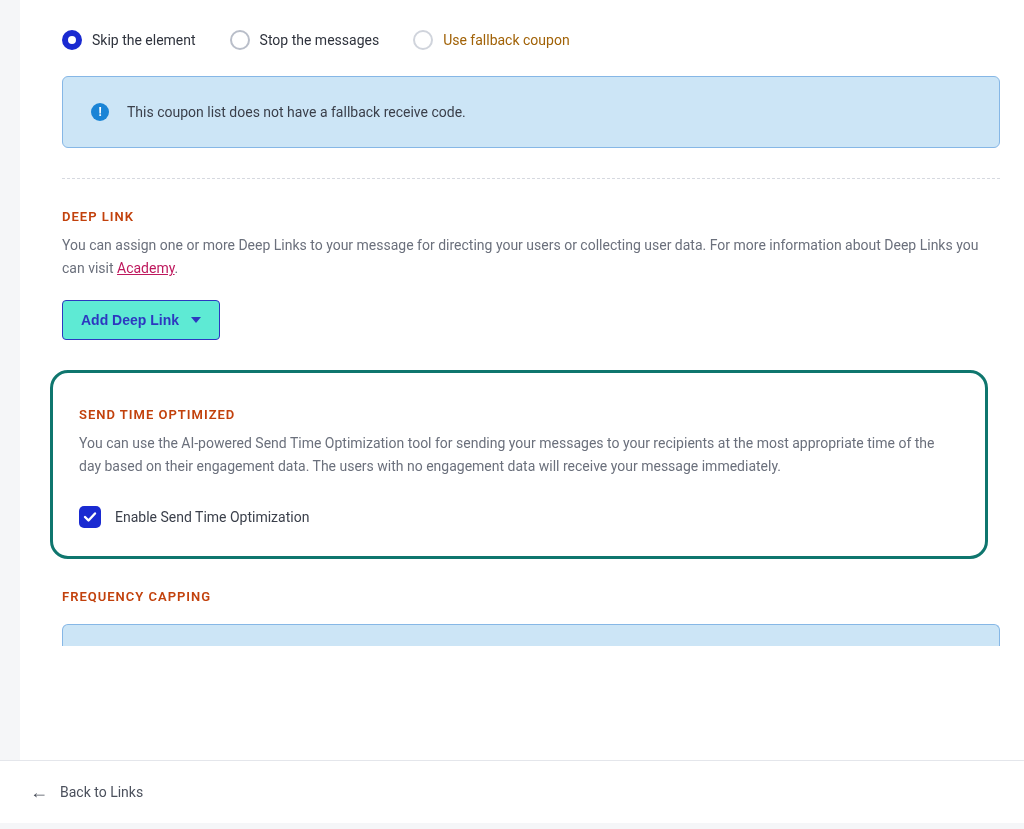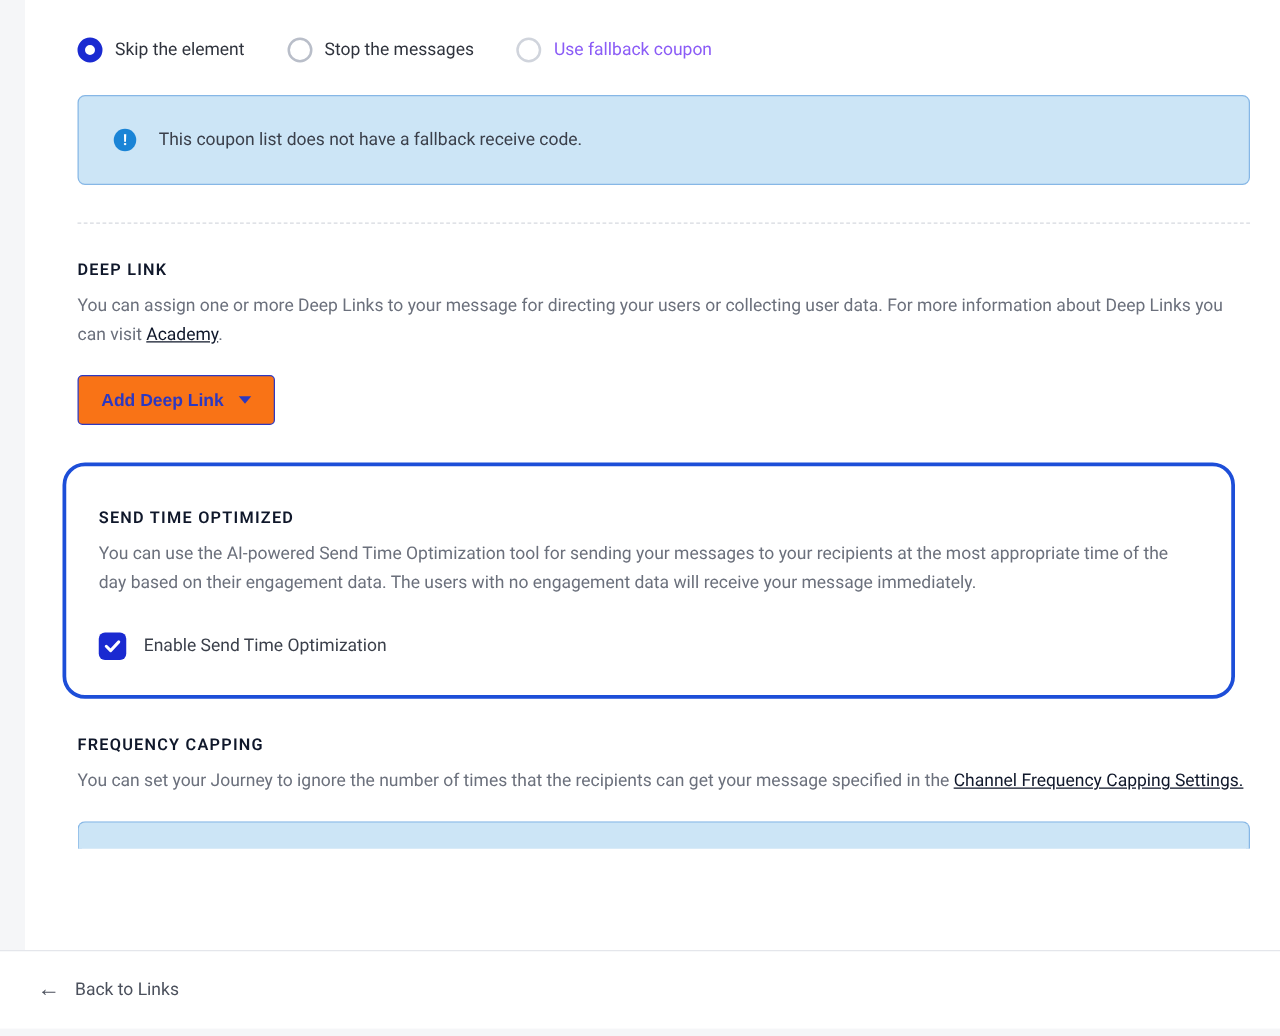--- a/index.html
+++ b/index.html
@@ -43,21 +43,21 @@
   .radio-circle.selected {
     border-color: #1a2ad1;
     border-width: 6px;
   }
   .radio-circle.disabled {
     border-color: #d0d4dc;
   }
   .radio-label {
     color: #2f333d;
   }
-  .radio-label.disabled { color: #8b5cf6; text-align: right; }
+  .radio-label.disabled { color: #a16207; text-align: right; }
   .alert {
     background: #cce5f6;
     border: 1px solid #86b7e6;
     border-radius: 6px;
     padding: 26px 28px;
     display: flex;
     align-items: center;
     gap: 18px;
     color: #3a3f4a;
     margin-bottom: 30px;
@@ -85,55 +85,55 @@
     align-items: center;
     justify-content: center;
   }
   .divider {
     border-top: 1px dashed #d6d9e0;
     margin: 10px 0 30px 0;
   }
   .section-title {
     letter-spacing: 1px;
     font-weight: 600;
-    color: #0f172a;
+    color: #c2410c;
     font-size: 13px;
     margin-bottom: 10px;
   }
   .section-desc {
     color: #6b707c;
     line-height: 1.65;
     margin-bottom: 20px;
   }
   .link {
-    color: #0f172a;
+    color: #be185d;
     text-decoration: underline;
     cursor: pointer;
   }
   .btn-outline {
     border: 1.5px solid #2d38c0;
     color: #2d38c0;
-    background: #f97316;
+    background: #5eead4;
     border-radius: 4px;
     padding: 11px 18px;
     font-weight: 600;
     font-size: 14px;
     display: inline-flex;
     align-items: center;
     gap: 12px;
     cursor: pointer;
   }
   .caret-down {
     width: 0; height: 0;
     border-left: 5px solid transparent;
     border-right: 5px solid transparent;
     border-top: 6px solid #2d38c0;
   }
   .highlight-box {
-    border: 3px solid #1d4ed8;
+    border: 3px solid #0f766e;
     border-radius: 18px;
     padding: 34px 26px 28px 26px;
     margin-top: 30px;
     margin-left: -12px;
     margin-right: 12px;
   }
   .checkbox-row {
     display: flex;
     align-items: center;
     gap: 14px;
@@ -213,23 +213,20 @@
         <svg width="14" height="14" viewBox="0 0 14 14">
           <path d="M2 7 L5.5 10.5 L12 3.5" stroke="#fff" stroke-width="2.4" fill="none" stroke-linecap="round" stroke-linejoin="round"></path>
         </svg>
       </span>
       <span>Enable Send Time Optimization</span>
     </div>
   </div>
 
   <div class="freq-section">
     <div class="section-title">FREQUENCY CAPPING</div>
-    <div class="section-desc">
-      <span>You can set your Journey to ignore the number of times that the recipients can get your message specified in the </span><a class="link">Channel Frequency Capping Settings.</a>
-    </div>
     <div class="alert-peek"></div>
   </div>
 
 </div>
 
 <div class="footer">
   <span class="arrow-left">←</span>
   <span style="cursor:pointer">Back to Links</span>
 </div>
 

